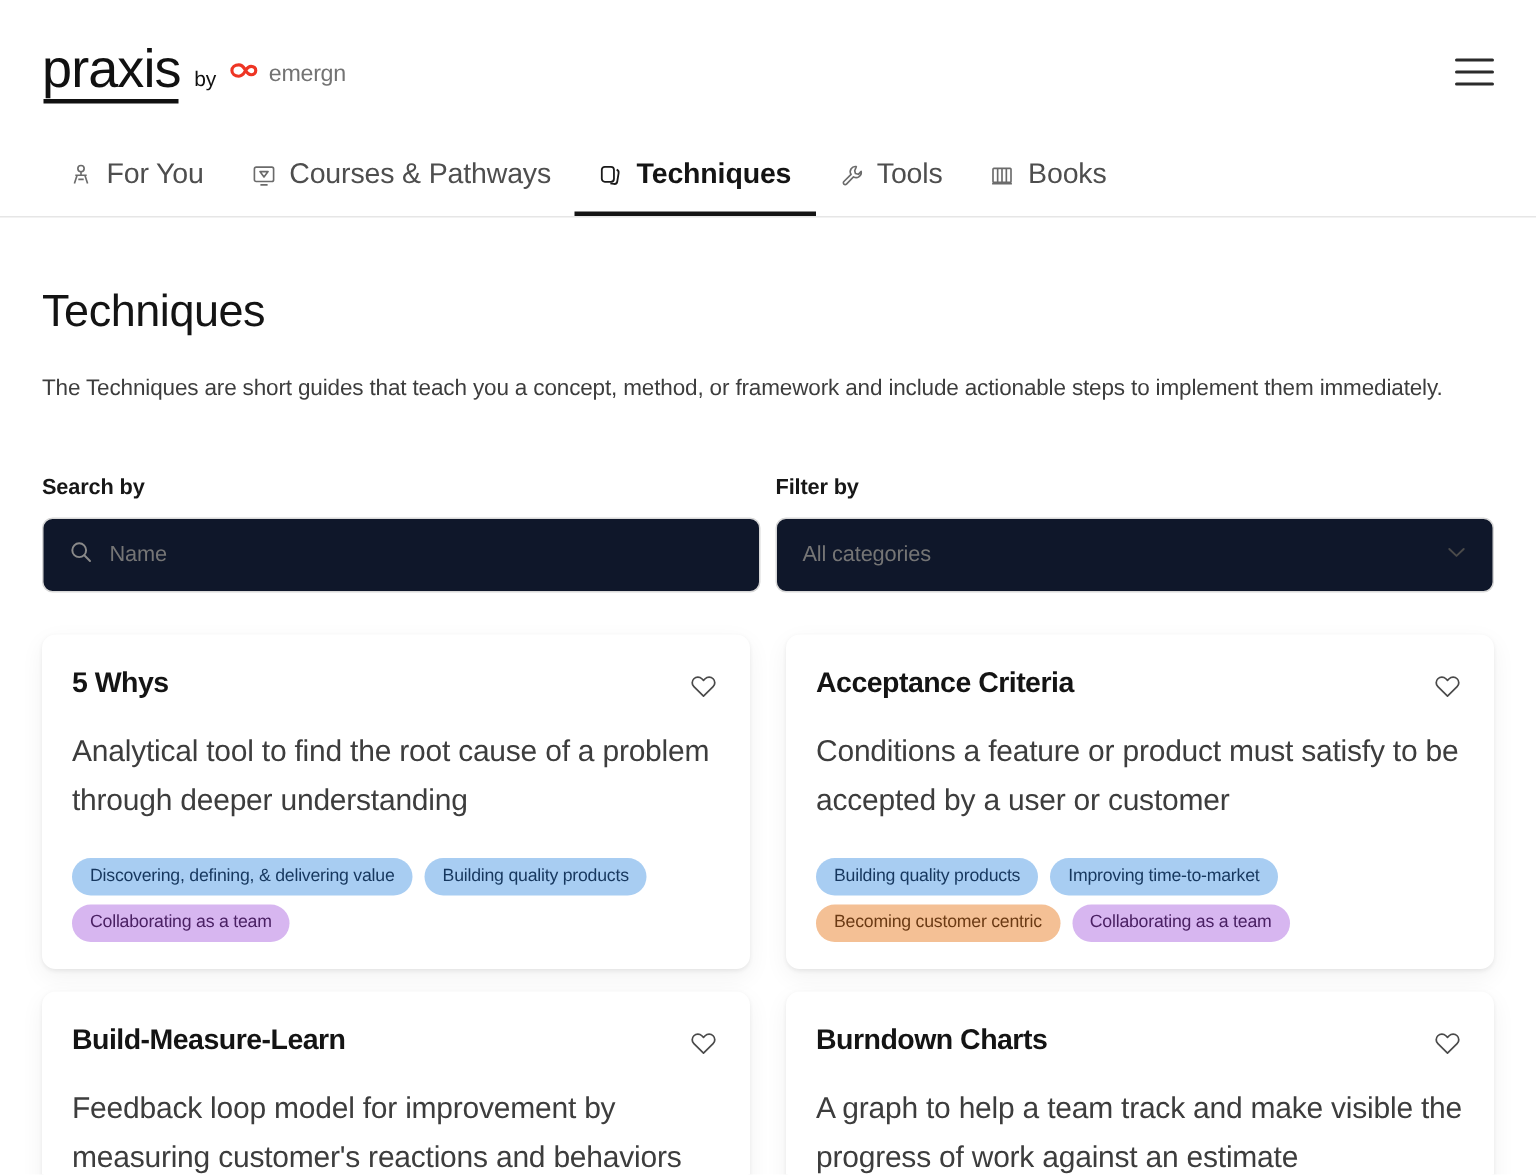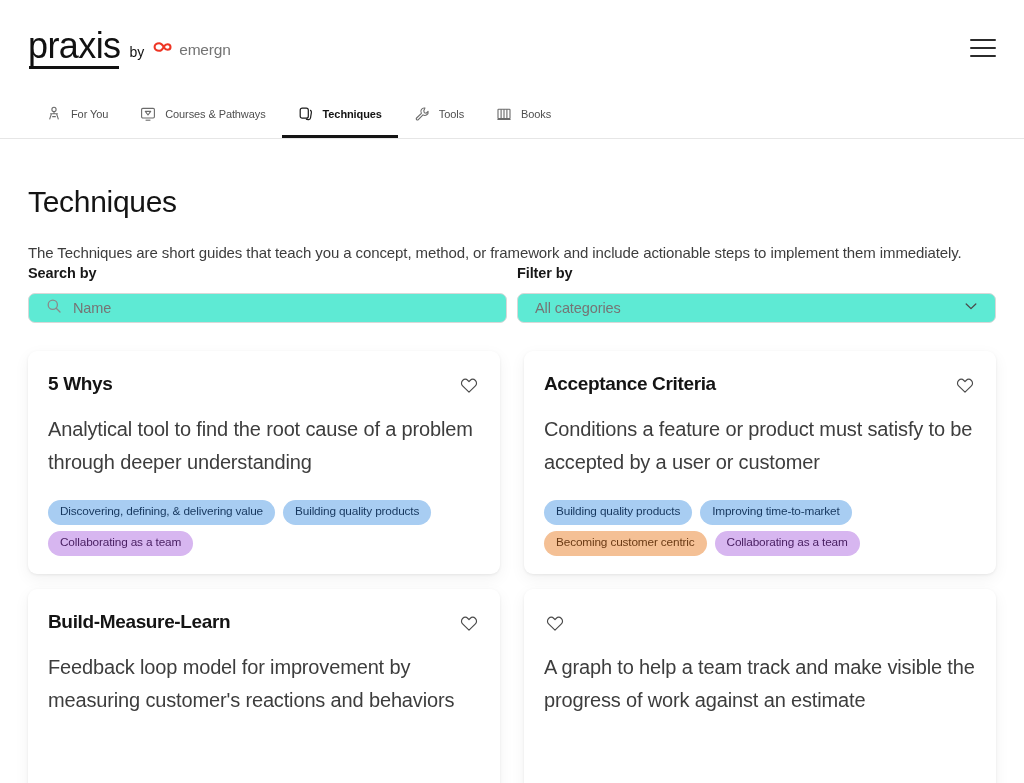--- a/index.html
+++ b/index.html
@@ -99,21 +99,21 @@
   .navtabs {
     display: flex;
     align-items: flex-end;
     gap: 0px;
   }
   .navtab {
     display: flex;
     align-items: center;
     gap: 9px;
     padding: 10px 16px 13px 16px;
-    font-size: 11px;
+    font-size: 19px;
     color: #4e4e4e;
     letter-spacing: -0.1px;
     cursor: pointer;
     border-bottom: 3px solid transparent;
     white-space: nowrap;
   }
   .navtab:first-child { padding-left: 18px; }
   .navtab.active {
     color: #141414;
     font-weight: 700;
@@ -138,34 +138,35 @@
     line-height: 1.62;
     color: #3d3d3d;
     max-width: 952px;
     letter-spacing: -0.1px;
   }
 
   
   .filters {
     display: flex;
     gap: 10px;
+    margin-top: 46px;
   }
   .field { flex: 1 1 0; min-width: 0; }
   .field-label {
     font-size: 14.5px;
     font-weight: 700;
     color: #171717;
     margin-bottom: 12px;
     letter-spacing: -0.1px;
   }
   .control {
-    height: 30px;
+    height: 50px;
     border: 1px solid #d8d8d8;
     border-radius: 7px;
-    background: #5eead4;
+    background: #0f172a;
     display: flex;
     align-items: center;
     padding: 0 17px;
     gap: 11px;
     cursor: text;
   }
   .control.select { cursor: pointer; justify-content: space-between; padding-right: 15px; }
   .control-text {
     font-size: 14.5px;
     color: #757575;
@@ -395,20 +396,21 @@
               <path d="M9 15.1 2.6 8.8a3.7 3.7 0 0 1 0-5.3 3.8 3.8 0 0 1 5.3 0L9 4.6l1.1-1.1a3.8 3.8 0 0 1 5.3 0 3.7 3.7 0 0 1 0 5.3z" stroke-linejoin="round"></path>
             </svg>
           </div>
         </div>
         <div class="card-desc">Feedback loop model for improvement by measuring customer's reactions and behaviors</div>
 
       </div>
 
       <div class="card">
         <div class="card-head">
+          <div class="card-title">Burndown Charts</div>
           <div class="fav-btn">
             <svg width="18" height="17" viewBox="0 0 18 17" fill="none" stroke="#4a4a4a" stroke-width="1.15">
               <path d="M9 15.1 2.6 8.8a3.7 3.7 0 0 1 0-5.3 3.8 3.8 0 0 1 5.3 0L9 4.6l1.1-1.1a3.8 3.8 0 0 1 5.3 0 3.7 3.7 0 0 1 0 5.3z" stroke-linejoin="round"></path>
             </svg>
           </div>
         </div>
         <div class="card-desc">A graph to help a team track and make visible the progress of work against an estimate</div>
 
       </div>
 

